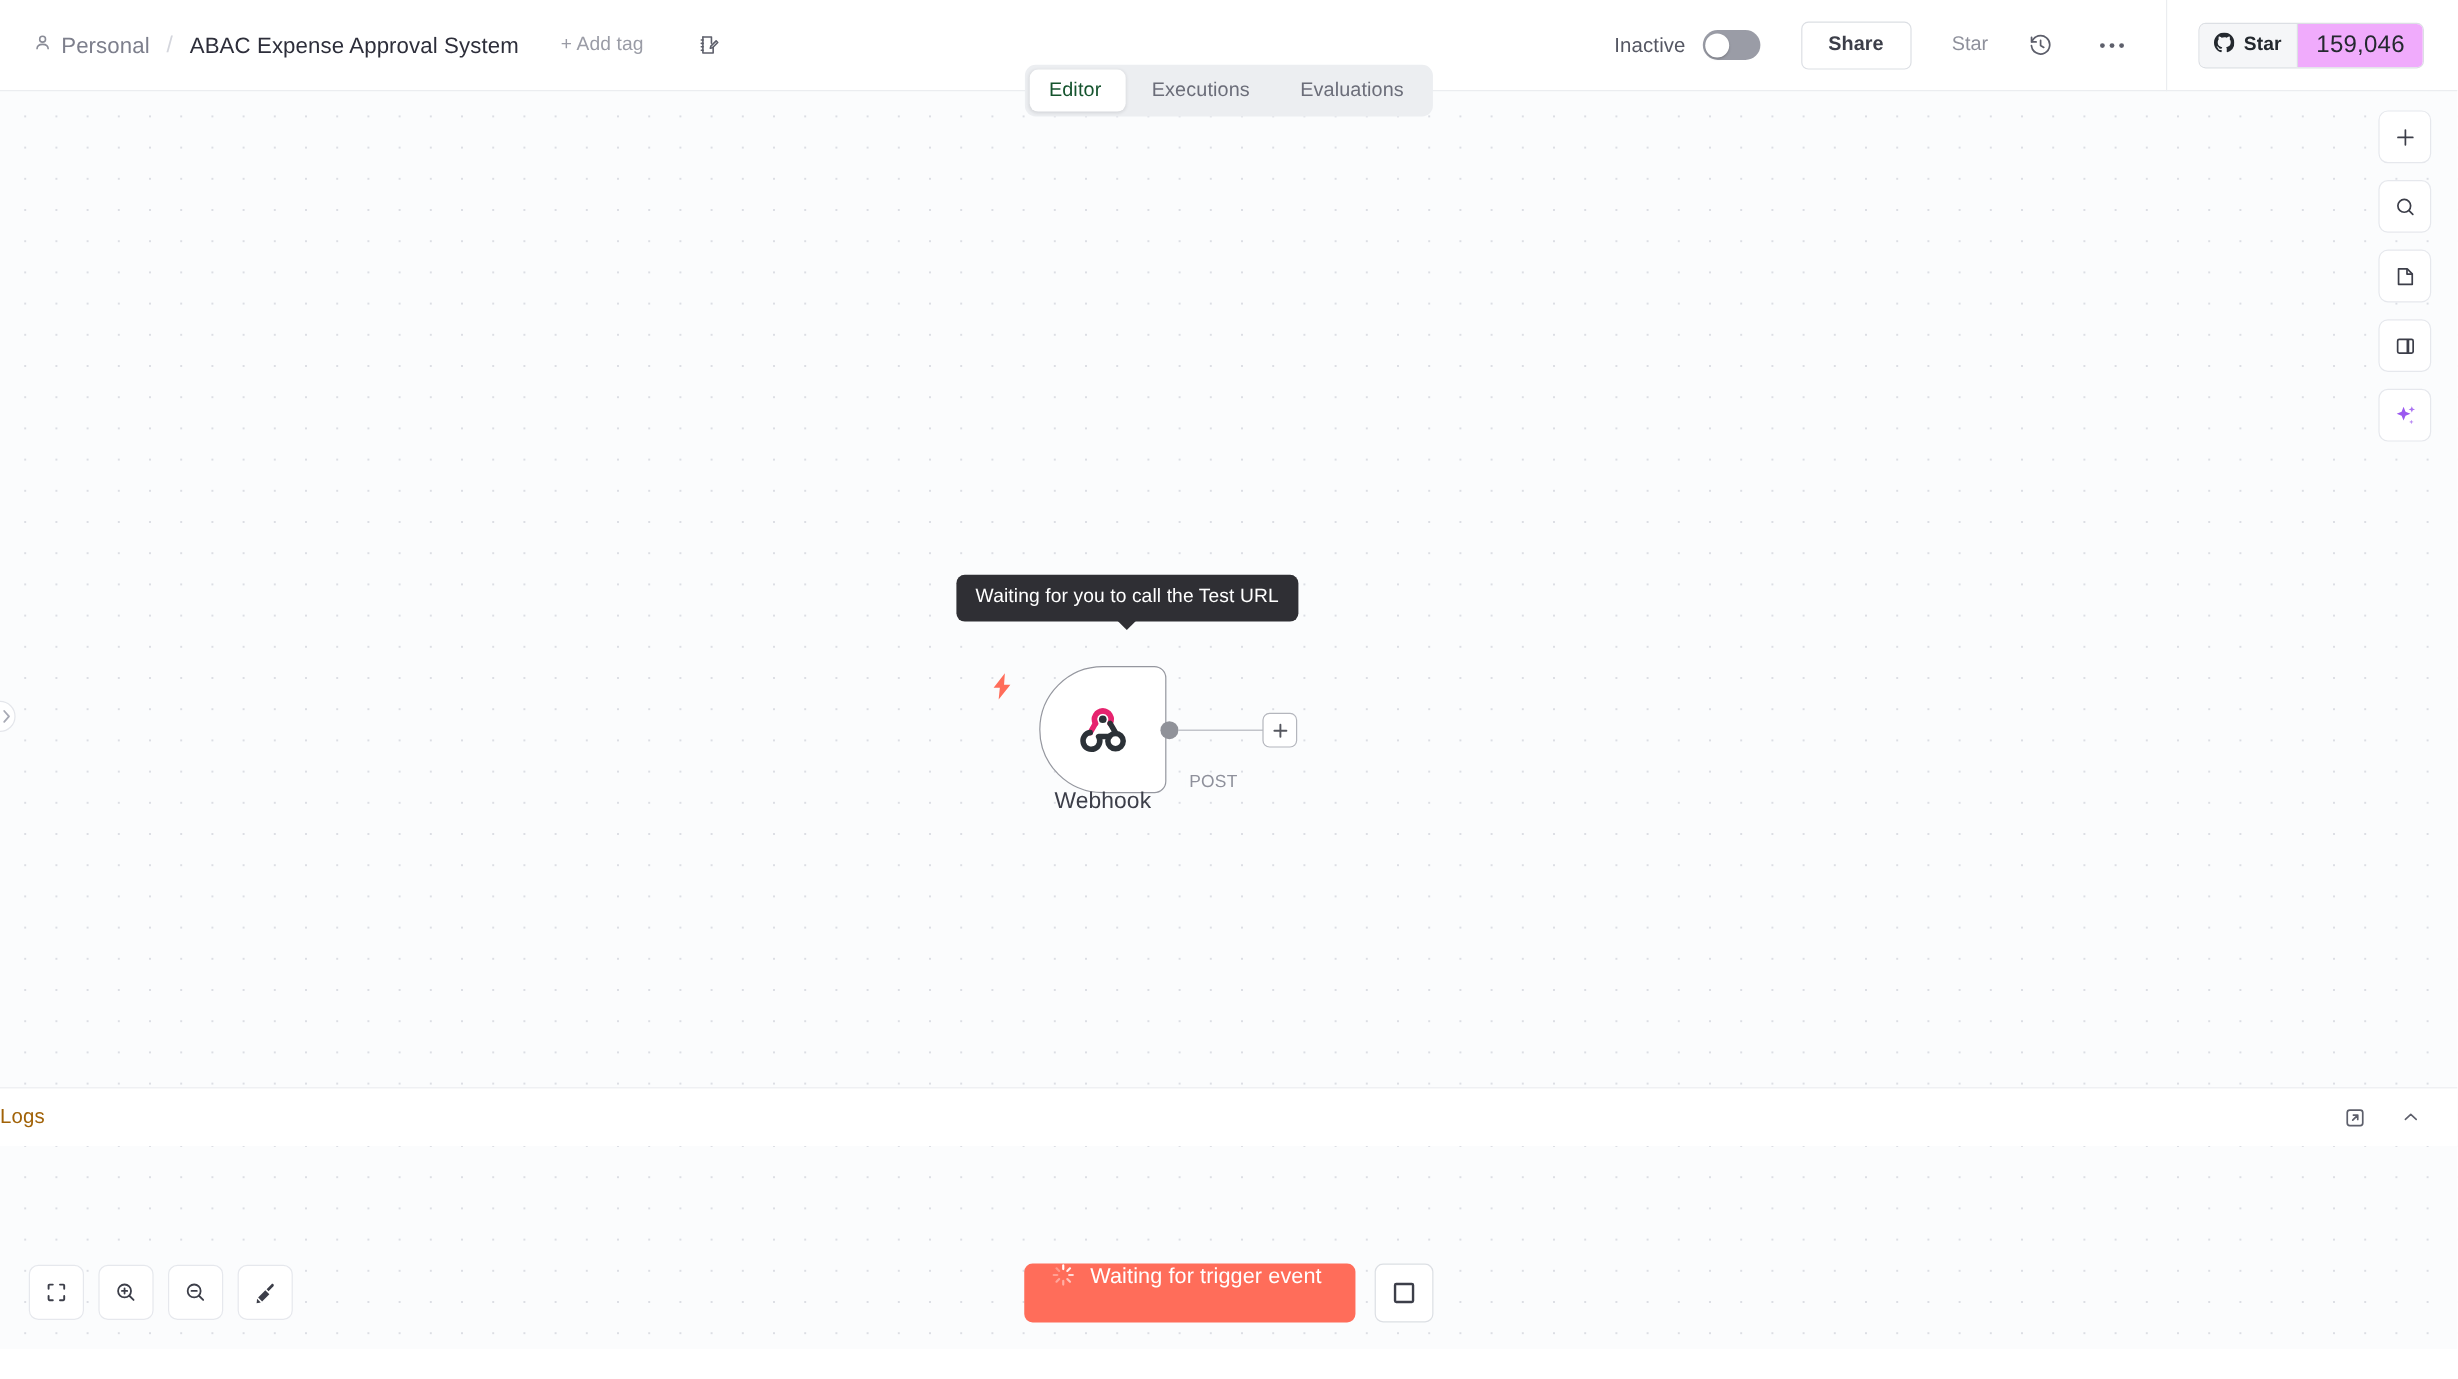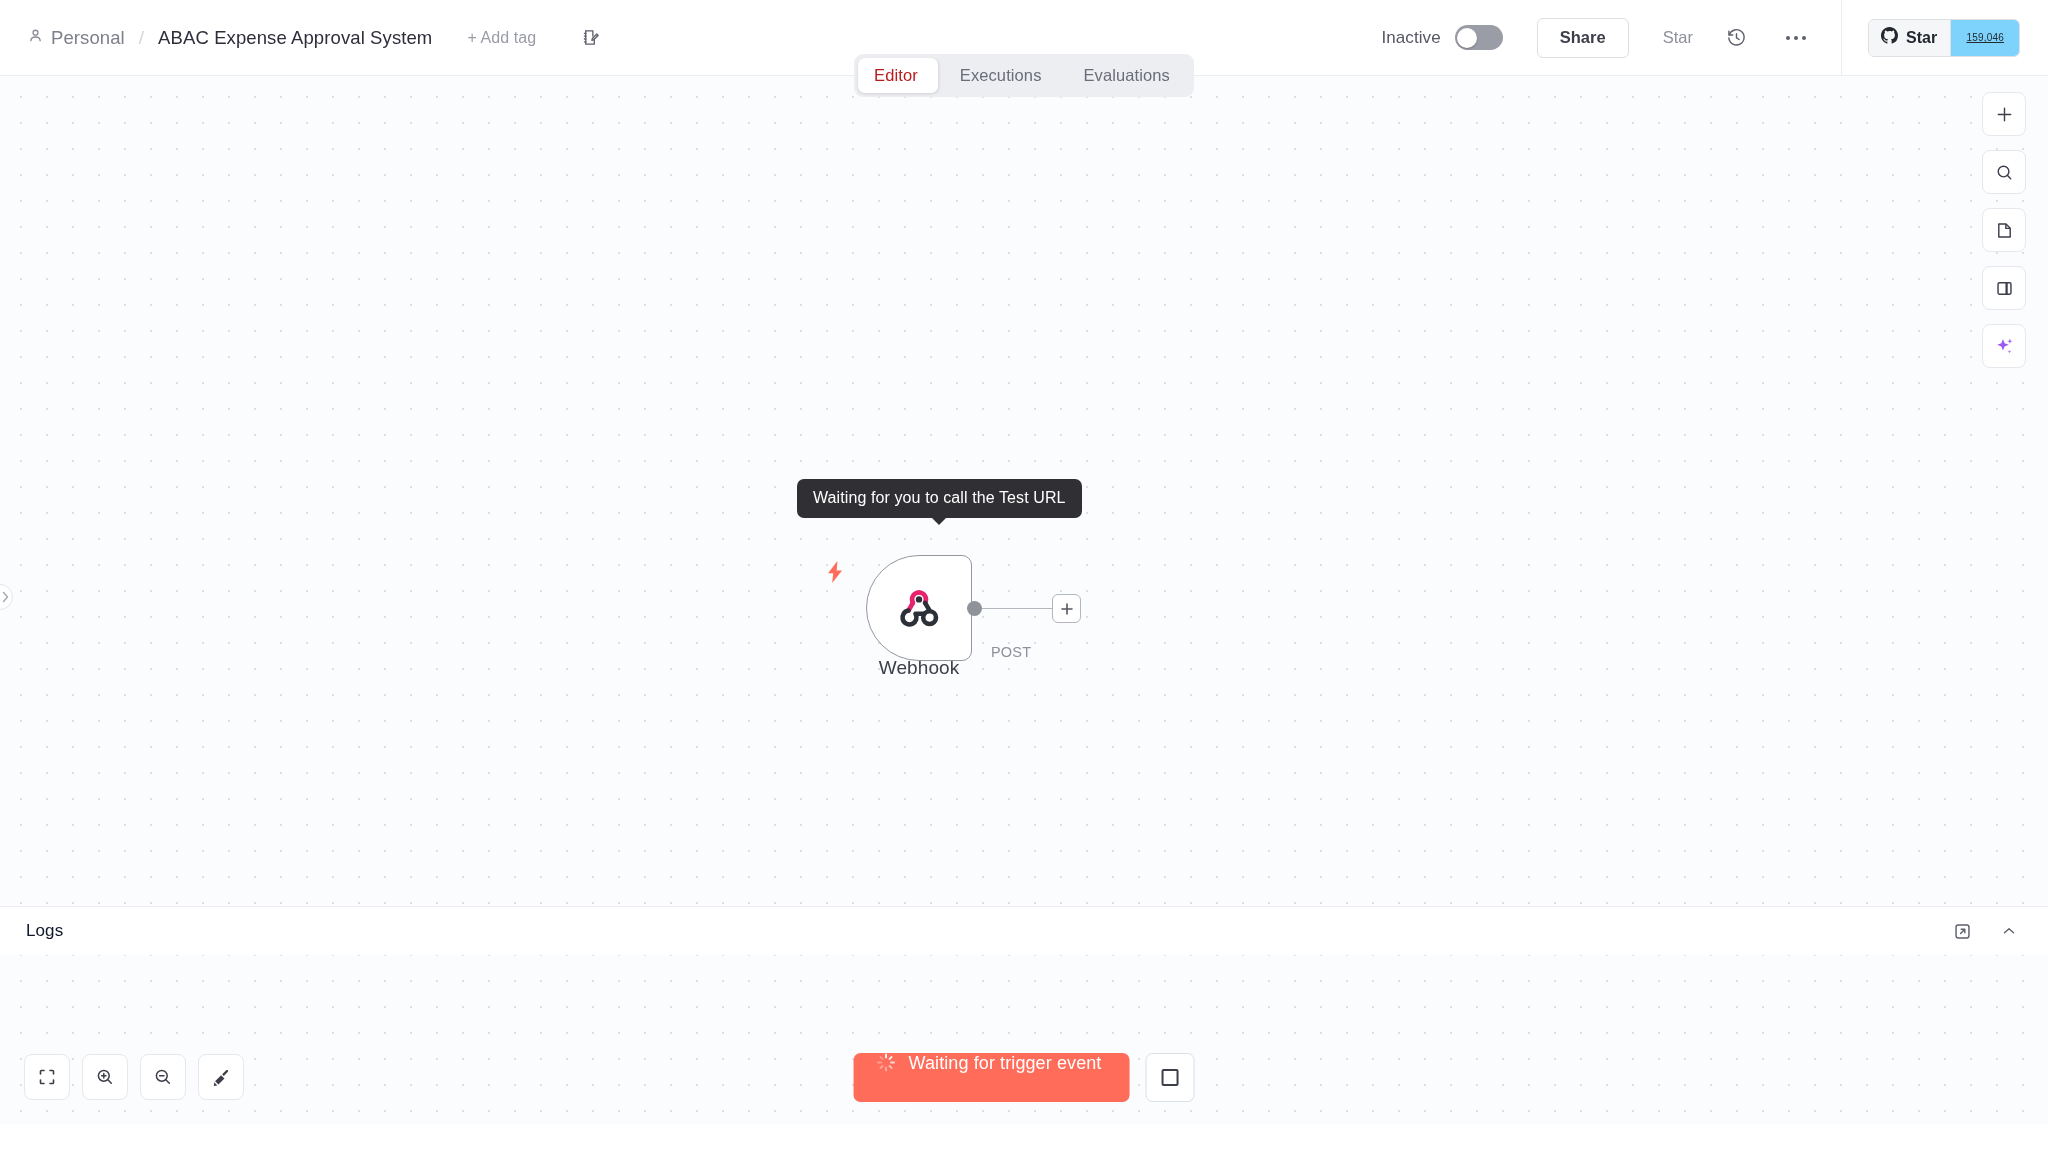--- a/index.html
+++ b/index.html
@@ -84,39 +84,39 @@
     display: flex; align-items: stretch; height: 38px;
     border: 1px solid #dcdfe4; border-radius: 6px; overflow: hidden;
     cursor: pointer;
   }
   .star-left {
     background: #f5f6f8; display: flex; align-items: center; gap: 8px;
     padding: 0 13px 0 12px; border-right: 1px solid #dcdfe4;
   }
   .star-left span { font-size: 16px; color: #24292f; font-weight: 600; letter-spacing: .1px; }
   .star-count {
-    background: #7dd3fc; display: flex; align-items: center;
-    padding: 0 15px; font-size: 10px; color: #24292f; letter-spacing: .2px; text-decoration: underline;
+    background: #f0abfc; display: flex; align-items: center;
+    padding: 0 15px; font-size: 20px; color: #24292f; letter-spacing: .2px;
   }
 
   
   .tabs {
     position: absolute; top: 54px; left: 50%;
     transform: translateX(-50%);
     display: flex; align-items: center;
     background: #eceef1; border-radius: 9px;
     padding: 4px; gap: 2px; z-index: 45;
   }
   .tab {
     padding: 8px 20px; border-radius: 7px;
     font-size: 16.5px; color: #6b6d79; cursor: pointer;
     letter-spacing: .1px; white-space: nowrap;
   }
   .tab.active {
-    background: #ffffff; color: #b91c1c;
+    background: #ffffff; color: #14532d;
     box-shadow: 0 1px 3px rgba(22,24,35,.12);
     padding-left: 16px;
   }
 
   
   .canvas {
     position: absolute; top: 76px; left: 0;
     width: 2048px; height: 1048px;
     background-color: #fbfcfd;
     background-image: radial-gradient(circle, #dcdee4 1.1px, transparent 1.2px);
@@ -243,21 +243,21 @@
   }
   .stop-sq { width: 17px; height: 17px; border: 2px solid #3c3e49; border-radius: 2px; }
 
   
   .logs-bar {
     position: absolute; bottom: 0; left: 0;
     width: 2048px; height: 49px;
     background: #ffffff; border-top: 1px solid #ebedf0;
     display: flex; align-items: center; z-index: 50;
   }
-  .logs-label { margin-left: 26px; font-size: 17px; color: #0f172a; letter-spacing: .1px; }
+  .logs-label { font-size: 17px; color: #a16207; letter-spacing: .1px; }
   .logs-right { margin-left: auto; display: flex; align-items: center; gap: 28px; margin-right: 30px; }
   .logs-icon { color: #5d5f6b; cursor: pointer; display: flex; align-items: center; }
 </style>
 </head>
 <body>
 
 <div id="app">
 
   <div class="header">
     <div class="breadcrumb">

